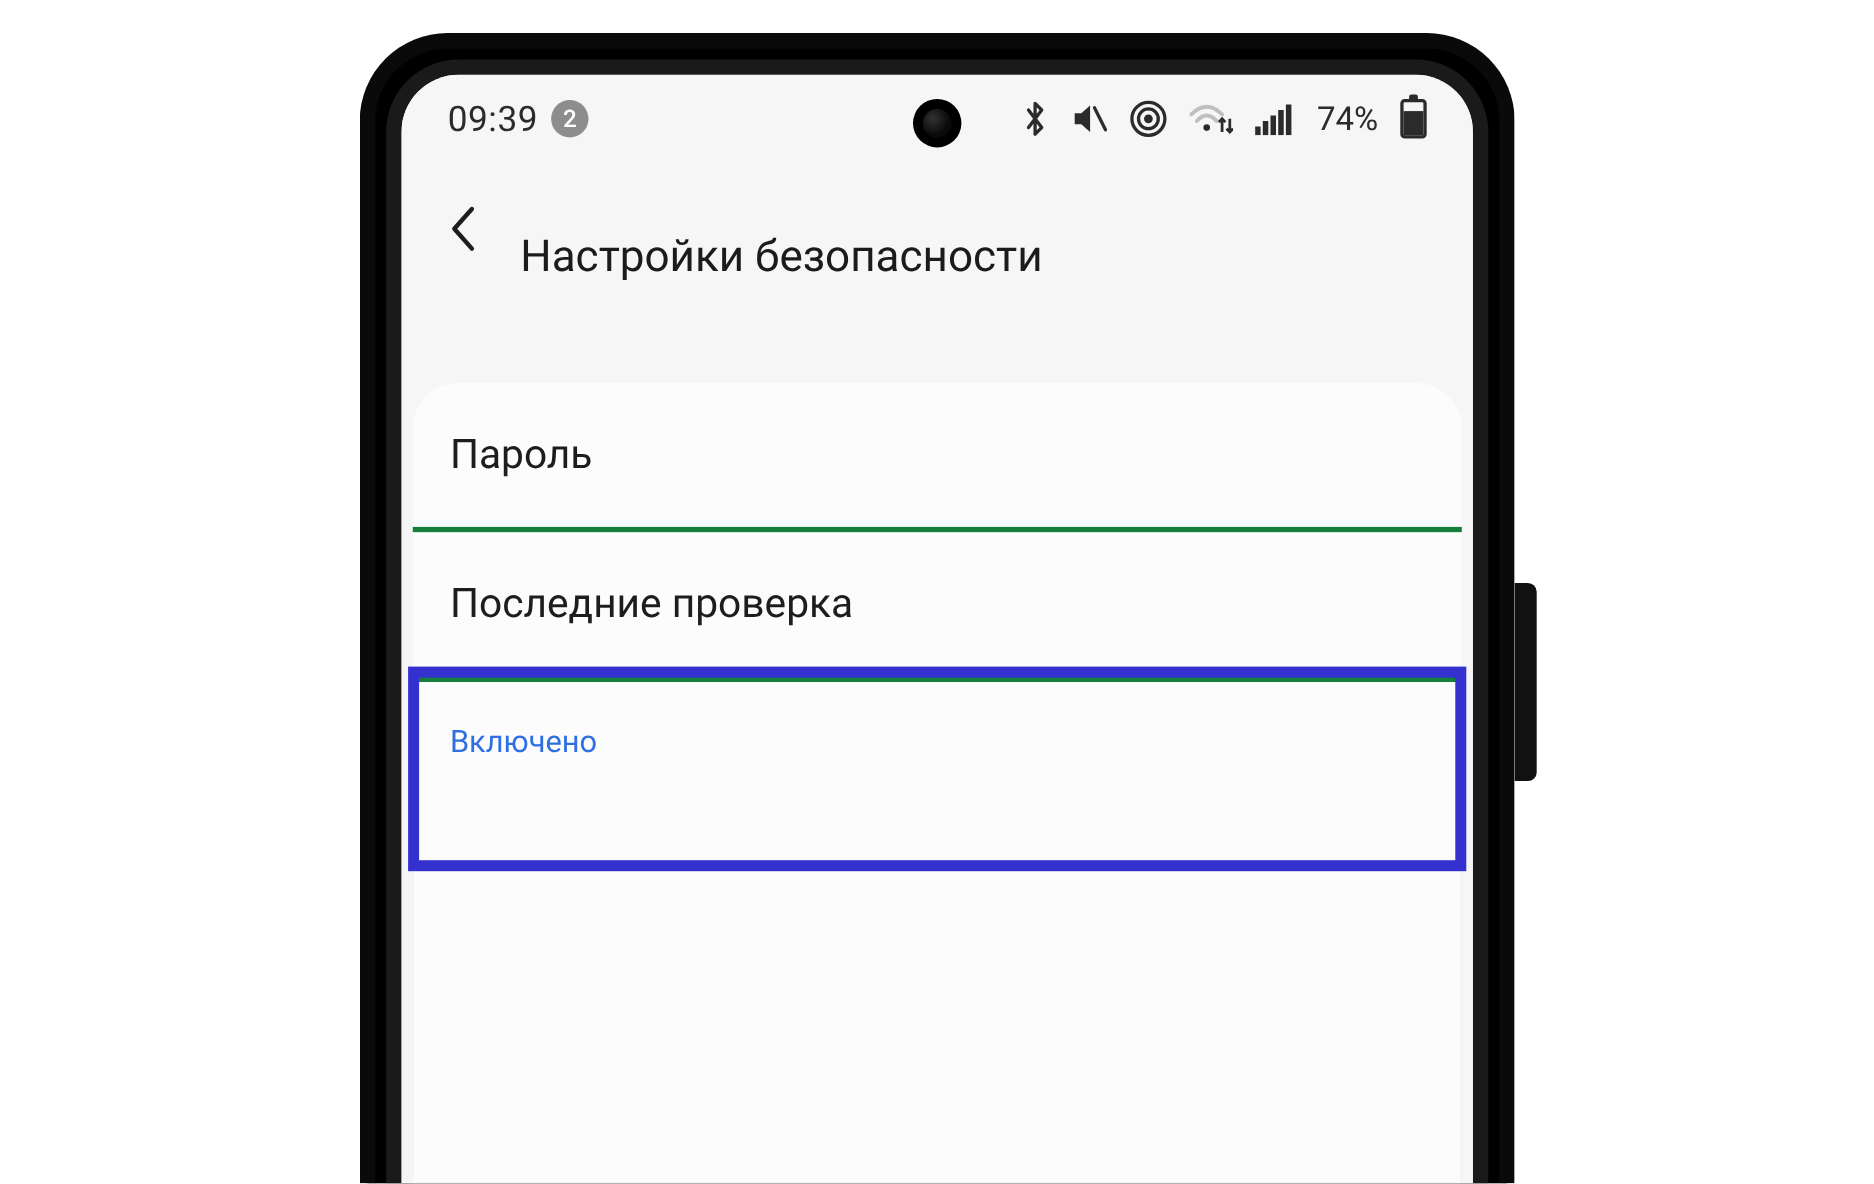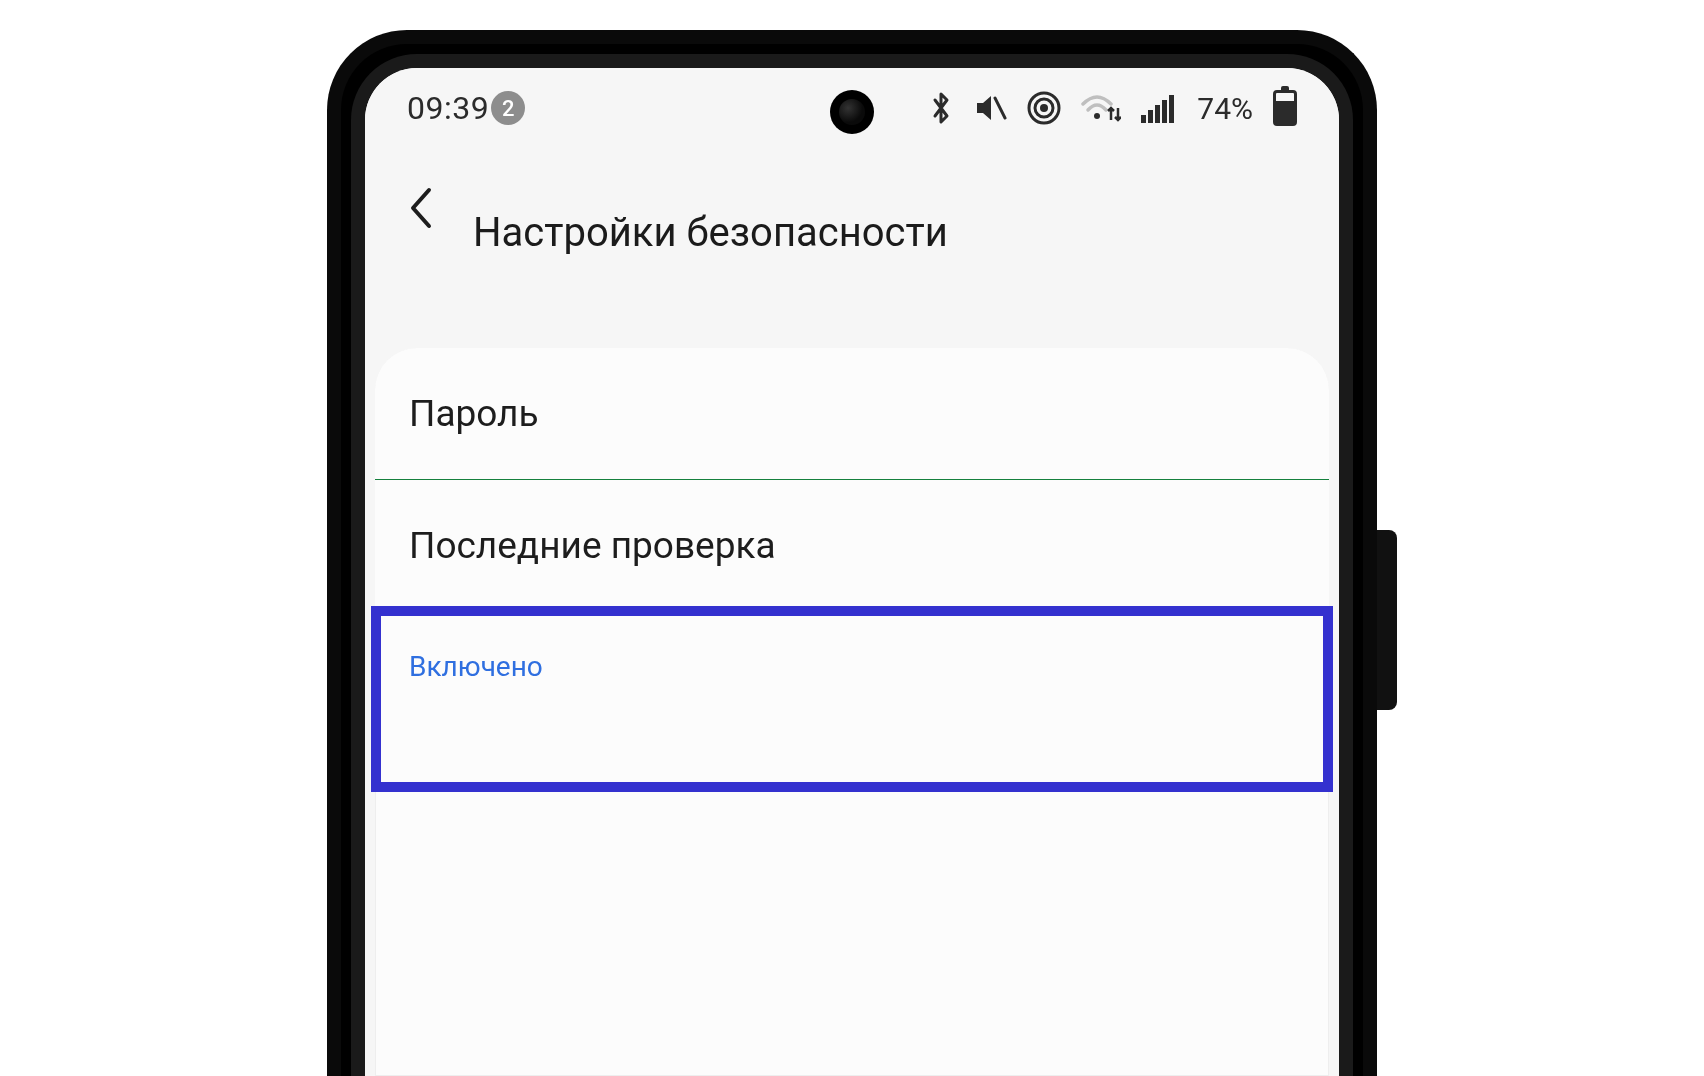--- a/index.html
+++ b/index.html
@@ -94,21 +94,21 @@
   .status-bar {
     height: 80px;
     display: flex;
     align-items: center;
     justify-content: space-between;
     padding: 0 42px;
     font-size: 30px;
     color: #2b2b2b;
     font-weight: 400;
   }
-  .status-left { display: flex; align-items: center; gap: 2px; }
+  .status-left { display: flex; align-items: center; gap: 12px; }
   .clock { font-size: 32px; letter-spacing: 0.5px; }
   .notif-dot {
     width: 34px; height: 34px; border-radius: 50%;
     background: #8d8d8d; color: #fff;
     display: flex; align-items: center; justify-content: center;
     font-size: 22px; font-weight: 500;
   }
   .status-right { display: flex; align-items: center; gap: 20px; }
   .status-right svg { display: block; }
   .battery-pct { font-size: 30px; margin-left: 2px; }
@@ -146,21 +146,21 @@
   .card {
     margin: 80px 10px 0 10px;
     background: #fcfcfc;
     border-radius: 42px 42px 0 0;
     box-shadow: 0 0 0 1px #eeeeee inset;
     overflow: hidden;
     flex: 1;
   }
   .list-item {
     padding: 44px 34px;
-    border-bottom: 1px solid #15803d;
+    border-bottom: 5px solid #15803d;
     cursor: pointer;
     position: relative;
     background: #fcfcfc;
   }
   .list-item:last-child { border-bottom: none; }
   .item-title {
     font-size: 37px;
     color: #1d1d1d;
   }
   .item-sub {

